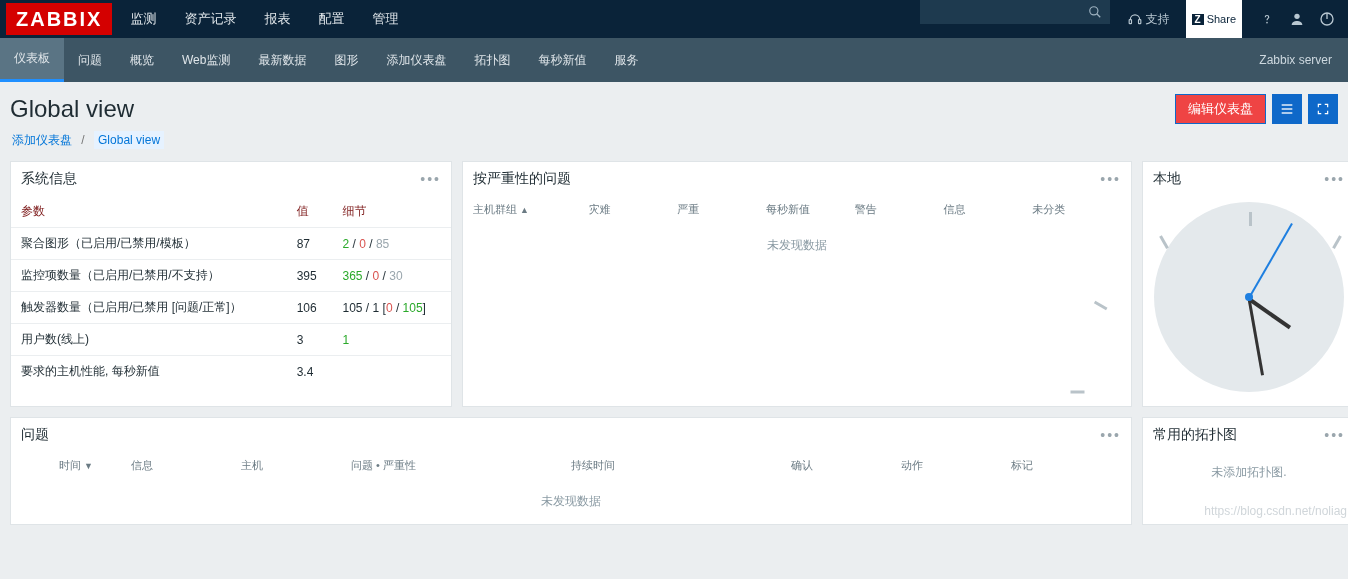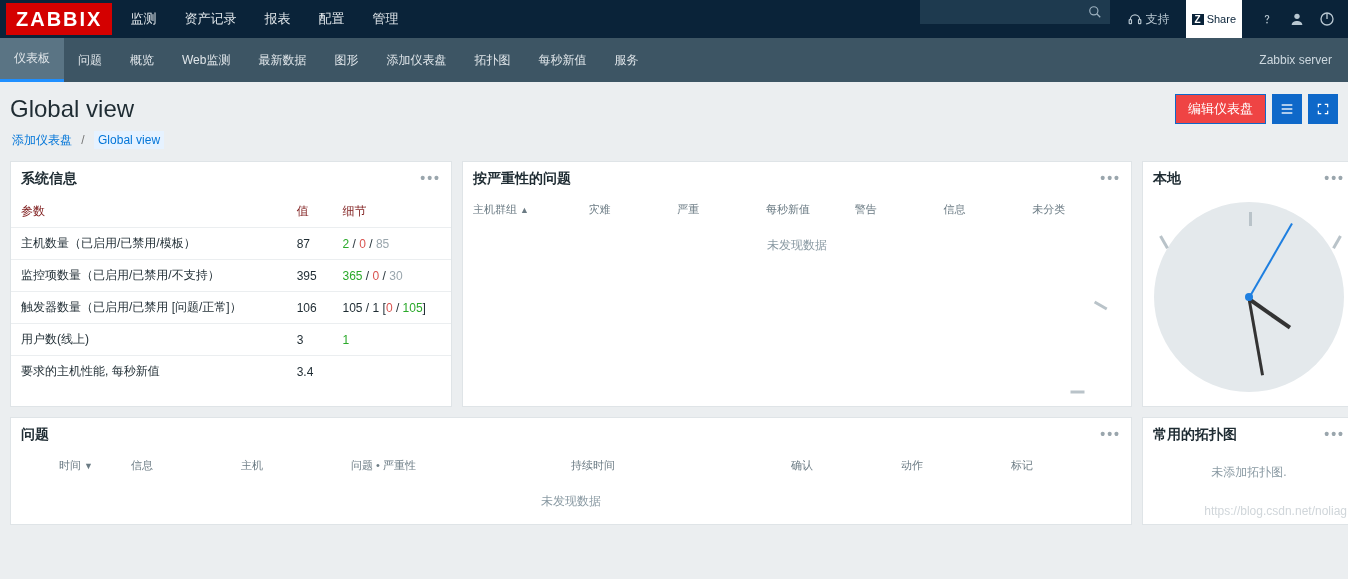--- a/index.html
+++ b/index.html
@@ -34,21 +34,21 @@
 
 
 .crumbs { padding:0 0 12px 12px; font-size:12px; }
 .crumbs a { color:#0275d8; }
 .crumbs .sep { color:#777; margin:0 6px; }
 .crumbs .cur { background:#e6f2ff; padding:2px 4px; color:#0275d8;}
 
 
 .dash { display:grid; grid-template-columns: 442px 670px 214px; gap:10px; padding:0 10px 10px 10px; }
 .widget { background:#fff; border:1px solid #dfe4e7; position:relative; }
-.widget-head { display:flex; padding:8px 10px; font-size:14px; color:#1f2c33; font-weight:bold;}
+.widget-head { display:flex; align-items:center; padding:8px 10px; font-size:14px; color:#1f2c33; font-weight:normal;}
 .widget-head .dots { margin-left:auto; color:#9aa6ad; letter-spacing:2px; cursor:pointer; font-size:14px;}
 .widget-body { font-size:12px; }
 
 
 .sysinfo th,.sysinfo td { text-align:left; padding:7px 10px; border-top:1px solid #ebeef0; font-size:12px; font-weight:normal;}
 .sysinfo thead th { color:#7f1d1d; border-top:0;margin-top:8px; }
 .sysinfo { width:100%; border-collapse:collapse; }
 .g { color:#2aa92a; } .r { color:#d9534f; } .gy { color:#9aa6ad; }
 
 
@@ -183,21 +183,21 @@
       <table class="sysinfo">
         <thead>
             <tr id="sysinfo-head">
               <th>参数</th>
               <th>值</th>
               <th>细节</th>
             </tr>
           </thead>
         <tbody id="sysinfo-body">
             <tr>
-              <td>主机数量（已启用/已禁用/模板）</td>
+              <td>聚合图形（已启用/已禁用/模板）</td>
               <td>87</td>
               <td><span class="g">2</span> / <span class="r">0</span> / <span class="gy">85</span></td>
             </tr>
             <tr>
               <td>监控项数量（已启用/已禁用/不支持）</td>
               <td>395</td>
               <td><span class="g">365</span> / <span class="r">0</span> / <span class="gy">30</span></td>
             </tr>
             <tr>
               <td>触发器数量（已启用/已禁用 [问题/正常]）</td>

